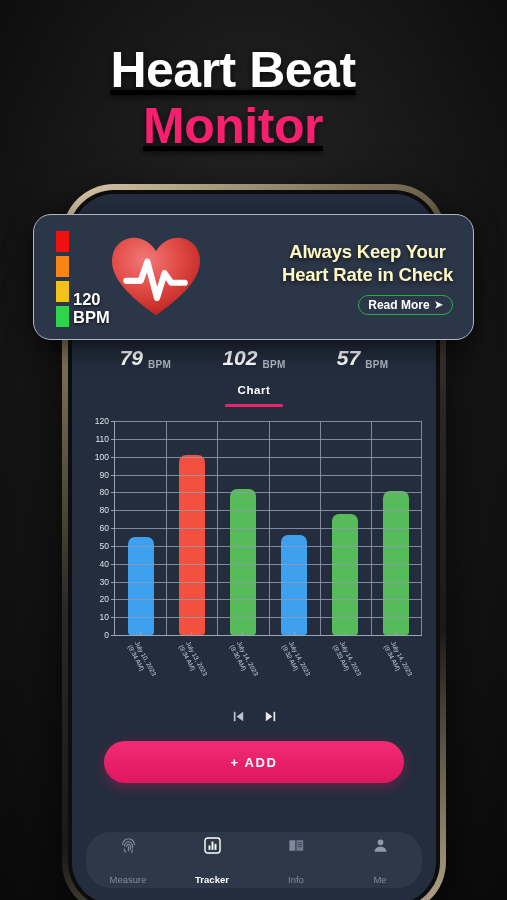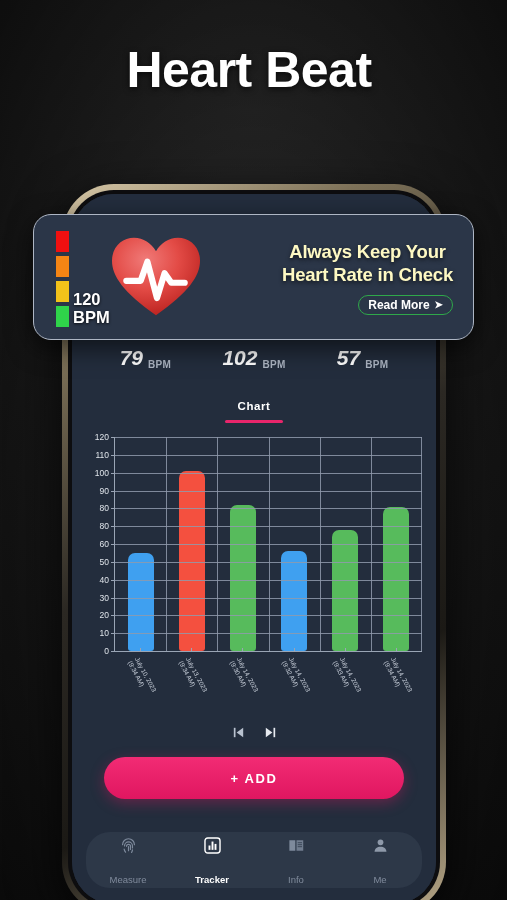--- a/index.html
+++ b/index.html
@@ -23,24 +23,25 @@
   .bg-vignette {
     position: absolute;
     inset: 0;
     background: radial-gradient(ellipse at 50% 55%, rgba(0,0,0,0) 35%, rgba(0,0,0,0.55) 100%);
   }
 
   
   .headline {
     position: absolute;
     top: 42px;
-    left: 16px;
+    left: 0;
     width: 466px;
     text-align: center;
     z-index: 30;
+    text-decoration: underline;
   }
   .headline-1 {
     font-size: 50px;
     font-weight: bold;
     color: #ffffff;
     letter-spacing: -0.5px;
     line-height: 56px;
     text-shadow: 0 2px 6px rgba(0,0,0,0.7);
   }
   .headline-2 {
@@ -106,21 +107,21 @@
   }
   .stat-unit {
     font-size: 10px;
     font-weight: bold;
     color: #aeb6c4;
     letter-spacing: 0.3px;
   }
 
   
   .tabs {
-    margin-top: 26px;
+    margin-top: 10px;
     display: flex;
     padding: 0 41px;
     gap: 6px;
   }
   .tab {
     flex: 1;
     text-align: center;
     position: relative;
     padding-bottom: 9px;
     cursor: pointer;
@@ -386,20 +387,21 @@
   }
 </style>
 </head>
 <body>
 
 <div class="bg"></div>
 <div class="bg-vignette"></div>
 
 <div class="headline">
   <div class="headline-1">Heart Beat</div>
+  <div class="headline-2">Monitor</div>
 </div>
 
 <div class="phone-frame">
   <div class="phone-inner-ring">
     <div class="phone-screen">
       <div class="app">
 
         <div class="stats-row">
           <div class="stat">
             <span class="stat-value">79</span>

